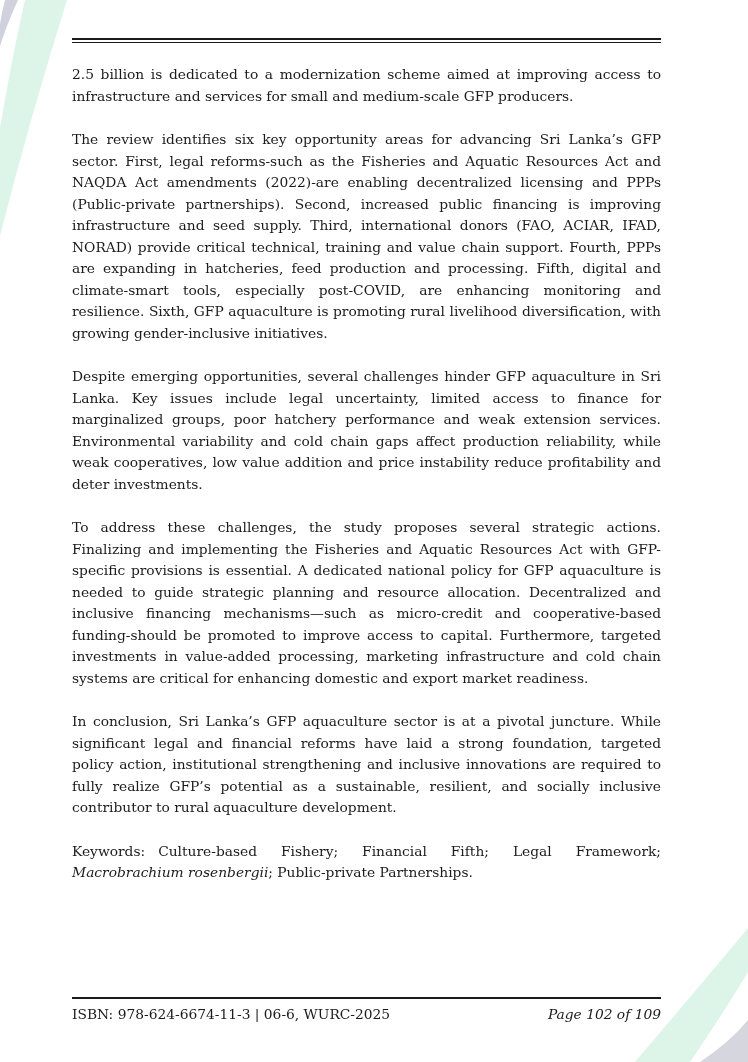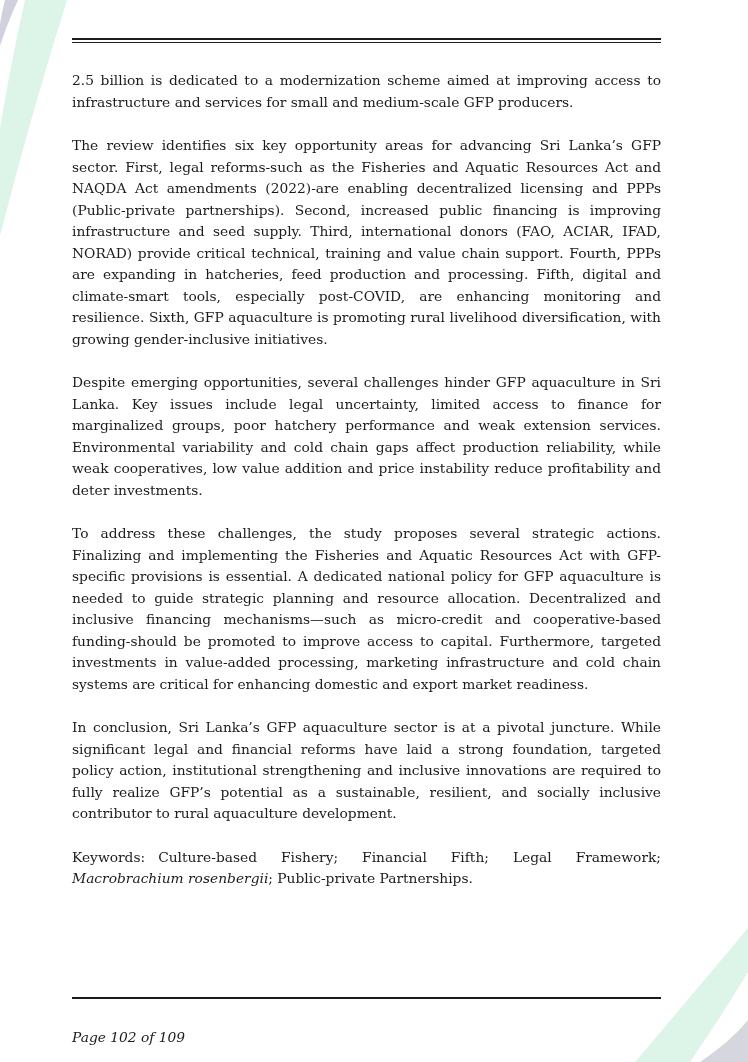--- a/index.html
+++ b/index.html
@@ -17,31 +17,31 @@
   .decor-br { bottom:0; right:0; }
 
   .page-header { position:absolute; top:33px; left:72px; width:589px; }
   .header-title { font-style:italic; font-size:13.8px; letter-spacing:0.2px; white-space:nowrap; }
   .header-title sup { font-size:9px; font-style:italic; }
   .header-rule { margin-top:5px; }
   .rule-thick { height:2px; background:#1b1b1b; }
   .rule-thin  { height:1px; background:#1b1b1b; margin-top:2px; }
 
   .content {
-    position:absolute; top:70px; left:72px; width:589px;
+    position:absolute; top:64px; left:72px; width:589px;
     font-size:13.8px; line-height:21.5px; text-align:justify;
   }
   .body-para { margin:0 0 22px 0; }
   .kw-label { font-weight:normal; margin-right:13px; }
   .italic { font-style:italic; }
 
   .page-footer { position:absolute; top:997px; left:72px; width:589px; }
   .footer-rule { height:2px; background:#1b1b1b; }
   .footer-row { display:flex; justify-content:space-between; align-items:baseline; margin-top:7px; font-size:13.8px; }
-  .footer-page { font-style:italic;margin-top:23px; }
+  .footer-page { font-style:italic; }
 </style>
 </head>
 <body>
 
 <svg class="decor decor-tl" width="200" height="260" viewBox="0 0 200 260" aria-hidden="true">
   <path d="M5,0 L18,0 Q7,24 0,46 L0,24 Q2,11 5,0 Z" fill="#d1d1de"></path>
   <path d="M25,0 L67,0 Q30,118 0,236 L0,128 Q11,62 25,0 Z" fill="#dcf5e8"></path>
 </svg>
 
 <svg class="decor decor-br" width="200" height="270" viewBox="0 0 200 270" aria-hidden="true">
@@ -64,15 +64,16 @@
   <p class="body-para">In conclusion, Sri Lanka’s GFP aquaculture sector is at a pivotal juncture. While significant legal and financial reforms have laid a strong foundation, targeted policy action, institutional strengthening and inclusive innovations are required to fully realize GFP’s potential as a sustainable, resilient, and socially inclusive contributor to rural aquaculture development.</p>
 
   <p class="body-para">
     <span class="kw-label">Keywords:</span><span>Culture-based Fishery; Financial Fifth; Legal Framework; </span><span class="italic">Macrobrachium rosenbergii</span><span>; Public-private Partnerships.</span>
   </p>
 </main>
 
 <footer class="page-footer">
   <div class="footer-rule"></div>
   <div class="footer-row">
+    <span class="footer-isbn">ISBN: 978-624-6674-11-3 | 06-6, WURC-2025</span>
     <span class="footer-page">Page 102 of 109</span>
   </div>
 </footer>
 
 </body></html>

